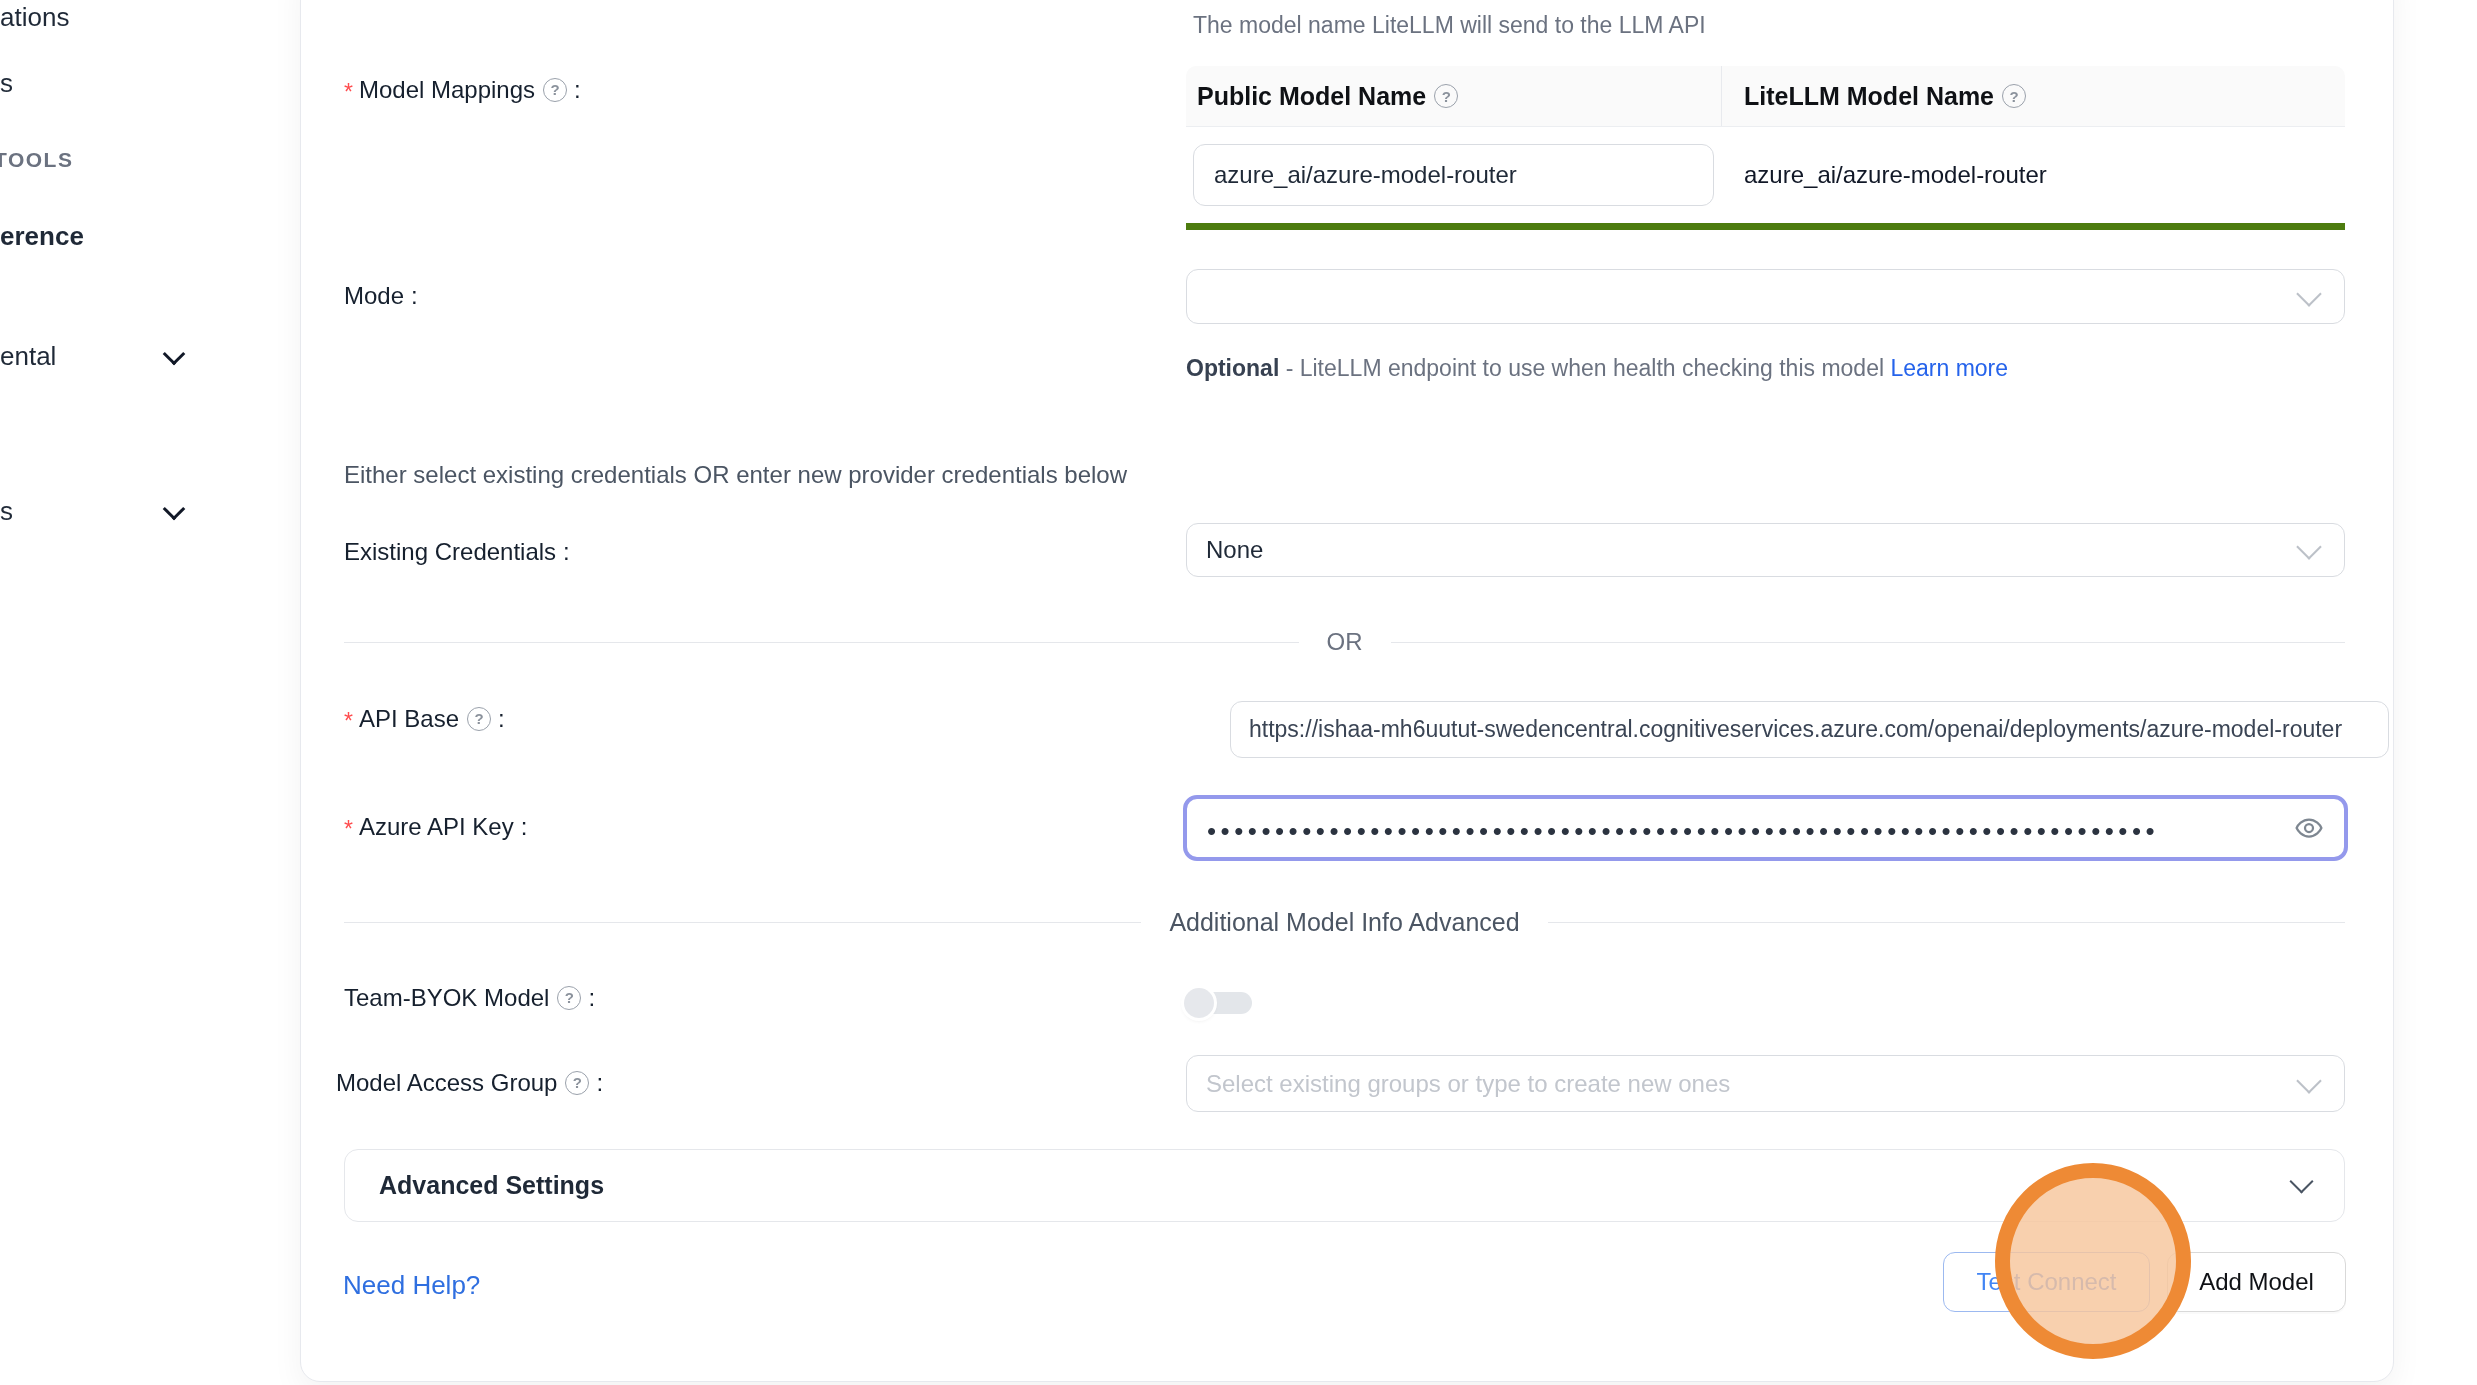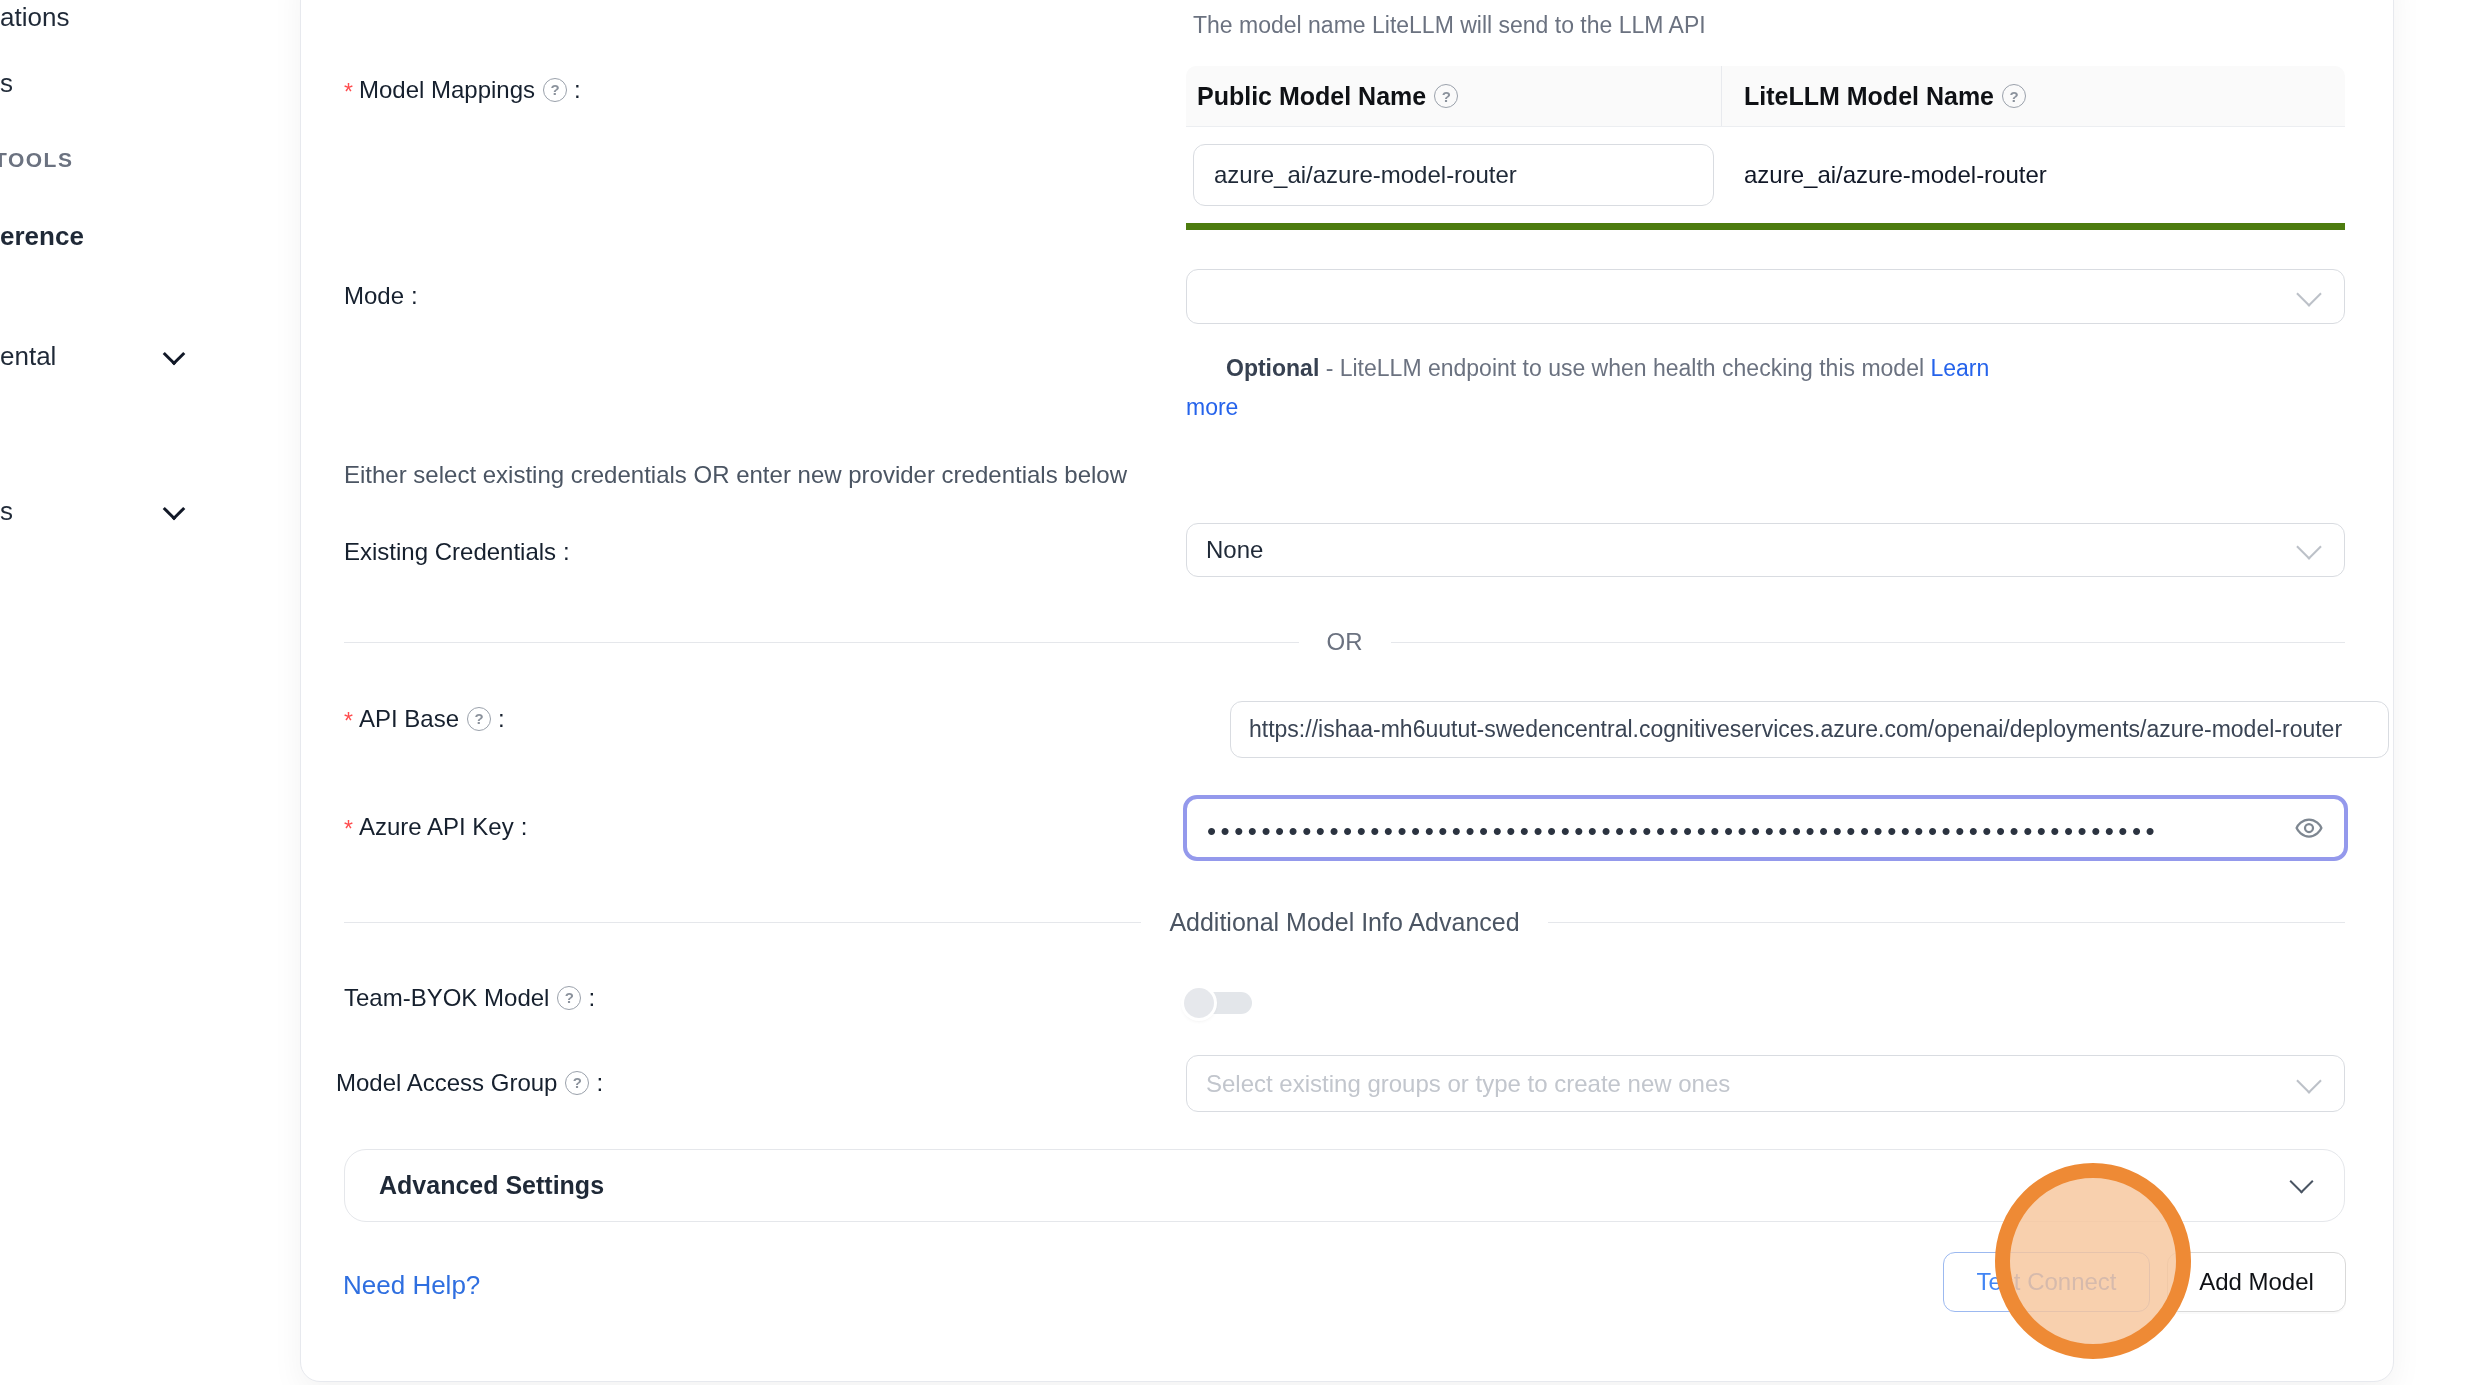--- a/index.html
+++ b/index.html
@@ -92,36 +92,36 @@
   .dots{
     font-size:26px;letter-spacing:4.5px;color:#2b3340;overflow:hidden;
     white-space:nowrap;line-height:1;padding-top:6px;flex:1;
   }
   .eye{position:absolute;right:20px;top:calc(50% - 15px);width:30px;height:30px;cursor:pointer;}
   
   .opt-help{
     position:absolute;left:1186px;top:349px;width:830px;font-size:23px;
     color:#6b7280;line-height:39px;
   }
-  .opt-bold{font-weight:700;color:#374151;margin-left:40px;}
+  .opt-bold{font-weight:700;color:#374151;}
   .link{color:#2563eb;cursor:pointer;}
   
   .switch{position:absolute;left:1184px;top:988px;width:68px;height:30px;cursor:pointer;}
   .switch-track{
     position:absolute;left:12px;top:4px;width:56px;height:22px;border-radius:11px;
     background:#e3e6ea;
   }
   .switch-knob{
     position:absolute;left:0;top:0;width:30px;height:30px;border-radius:50%;
     background:#e6e8ec;box-shadow:0 0 0 3px #ffffff,0 2px 5px rgba(0,0,0,0.12);
   }
   
   .adv{
     position:absolute;left:344px;top:1149px;width:2001px;height:73px;box-sizing:border-box;
-    border:1px solid #e5e7eb;border-radius:22px;background:#fff;
+    border:1px solid #e5e7eb;border-radius:14px;background:#fff;
     display:flex;align-items:center;padding:0 34px;cursor:pointer;
   }
   .adv-title{font-size:25px;font-weight:700;color:#1f2937;flex:1;}
   .adv-chev{
     width:15px;height:15px;border-right:2.5px solid #4a5563;border-bottom:2.5px solid #4a5563;
     transform:rotate(45deg);margin-top:-8px;
   }
   
   .need-help{position:absolute;left:343px;top:1270px;font-size:26px;color:#2f6fe0;cursor:pointer;}
   .btn{

